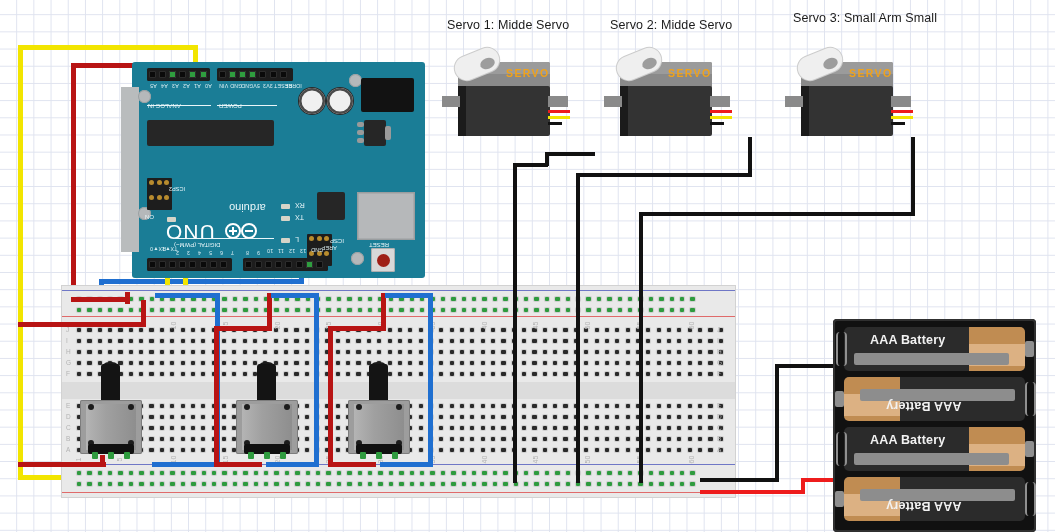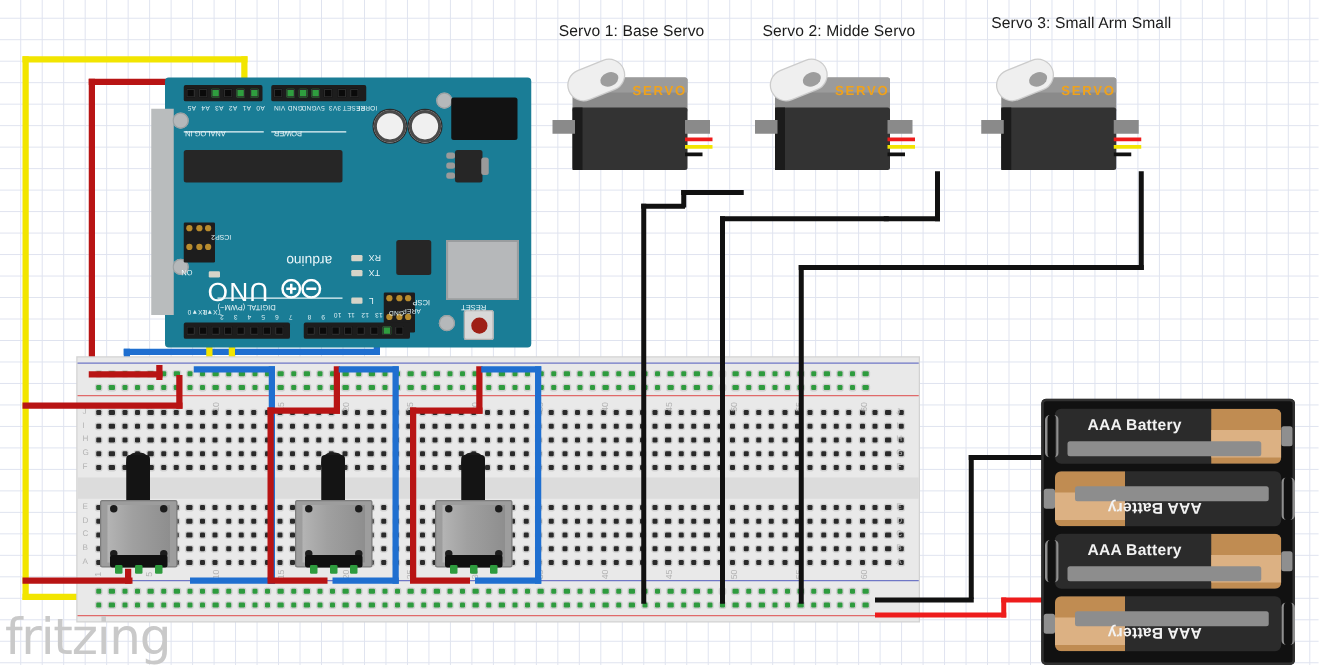--- a/index.html
+++ b/index.html
@@ -104,21 +104,21 @@
   #fritz{position:absolute;left:4px;top:487px;color:#c9c9c9;font-size:40px;letter-spacing:-1px;
          font-family:"DejaVu Sans", sans-serif;}
 </style>
 </head>
 <body>
 
 <div id="stage">
 
   <div id="grid"></div>
 
-  <div class="lbl" style="left:447px;top:18px;">Servo 1: Base Servo</div>
+  <div class="lbl" style="left:447px;top:18px;">Servo 1: Midde Servo</div>
   <div class="lbl" style="left:610px;top:18px;">Servo 2: Midde Servo</div>
   <div class="lbl" style="left:793px;top:11px;">Servo 3: Small Arm Small</div>
 
   <div class="wire" style="left:18px;top:45px;width:180px;height:5px;background:#f2e500;"></div>
   <div class="wire" style="left:18px;top:45px;width:5px;height:435px;background:#f2e500;"></div>
   <div class="wire" style="left:18px;top:475px;width:118px;height:5px;background:#f2e500;"></div>
   <div class="wire" style="left:131px;top:452px;width:5px;height:28px;background:#f2e500;"></div>
   <div class="wire" style="left:193px;top:45px;width:5px;height:25px;background:#f2e500;"></div>
 
   <div class="wire" style="left:71px;top:63px;width:138px;height:5px;background:#b81414;"></div>
@@ -1388,15 +1388,14 @@
             </div>
             <div class="strip" style="left: 16px; top: 12px;"></div>
             <div class="nm" style="left: 42px; top: 22px;">AAA Battery</div>
           </div>
         </div>
         <div class="term" style="left: 2px; top: 172px;"></div>
         <div class="spring" style="left: 192px; top: 163px;"></div>
       </div>
   </div>
 
-  <div id="fritz">fritzing</div>
 
 </div>
 
 </body></html>

